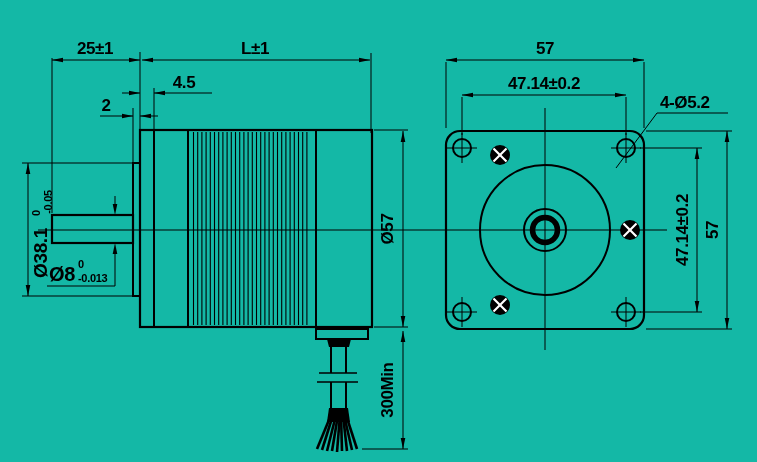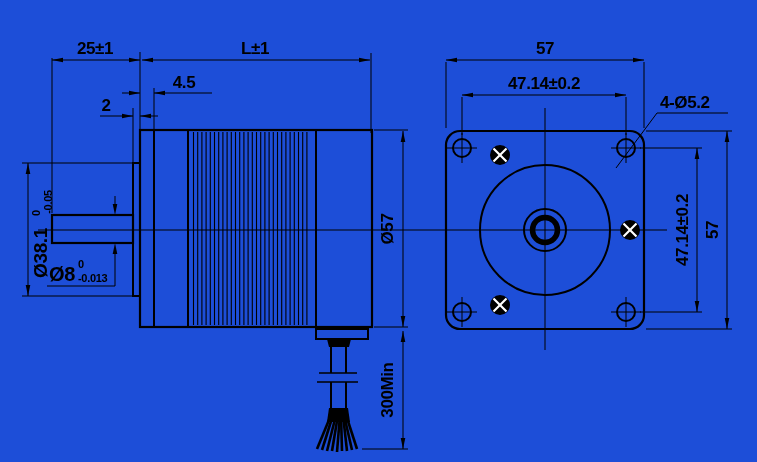--- a/index.html
+++ b/index.html
@@ -1,16 +1,16 @@
 <!DOCTYPE html>
 <html><head>
 <meta charset="utf-8">
 <style>
   html,body{margin:0;padding:0;background:#ffffff;}
-  .frame{position:relative;width:757px;height:462px;background:#1d4ed8;overflow:hidden;text-align:right;}
+  .frame{position:relative;width:757px;height:462px;background:#14b8a6;overflow:hidden;text-align:right;}
   svg text{font-family:"Liberation Sans","DejaVu Sans",sans-serif;font-weight:bold;fill:#000;}
   .t17{font-size:17px;letter-spacing:-0.4px;}
   .t19{font-size:19px;letter-spacing:-0.4px;}
   .t20{font-size:20px;letter-spacing:-0.4px;}
   .t11{font-size:11px;letter-spacing:-0.3px;}
   .ol{fill:none;stroke:#000;stroke-width:2.2;}
   .ol2{fill:none;stroke:#000;stroke-width:2;}
   .thin{fill:none;stroke:#000;stroke-width:1;}
   .med{fill:none;stroke:#000;stroke-width:1.4;}
   .arrow{fill:#000;stroke:none;}

